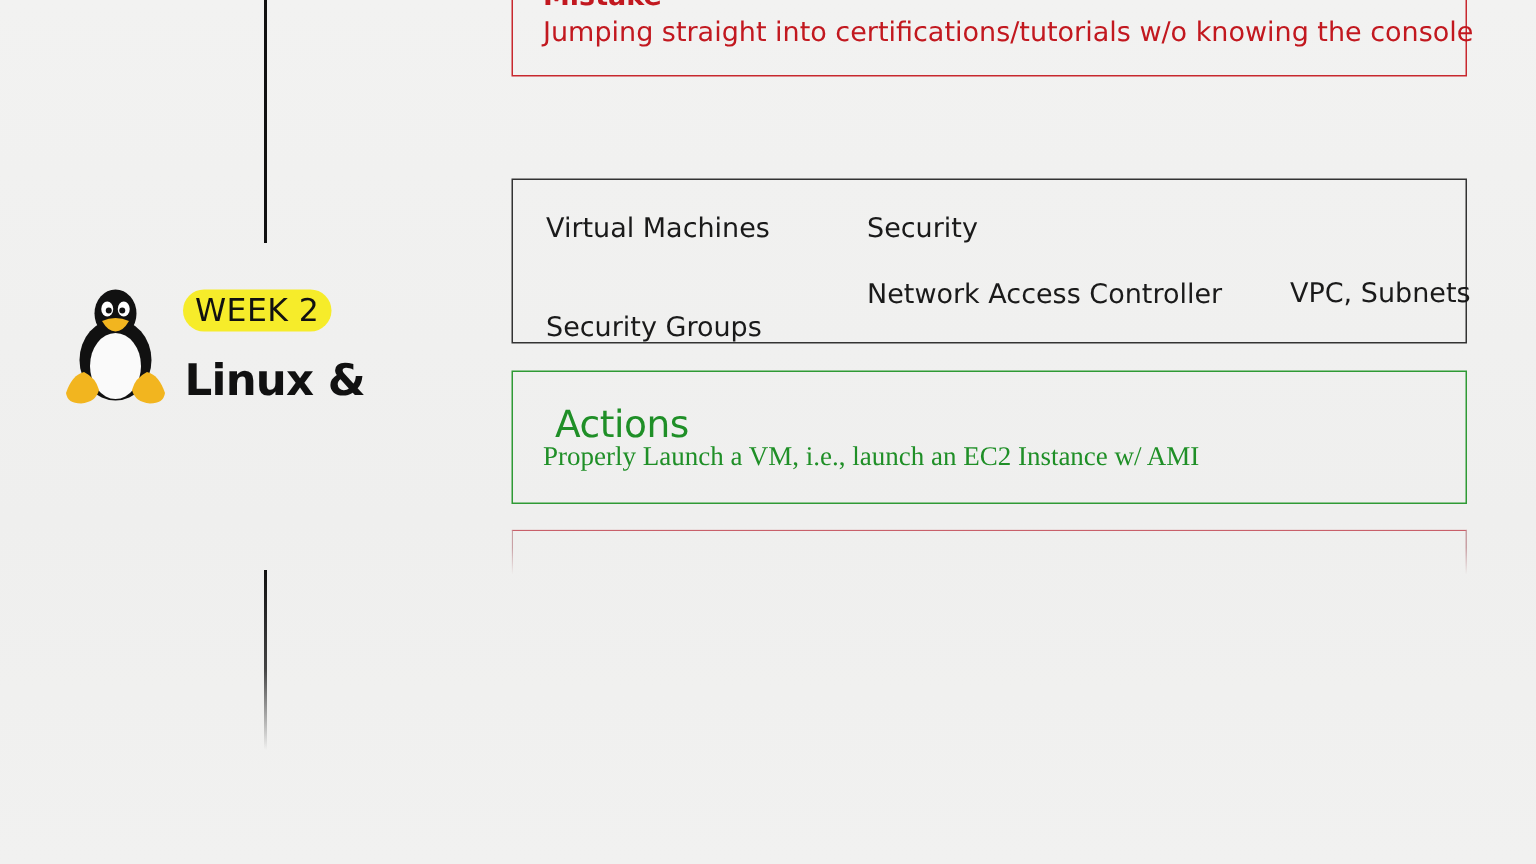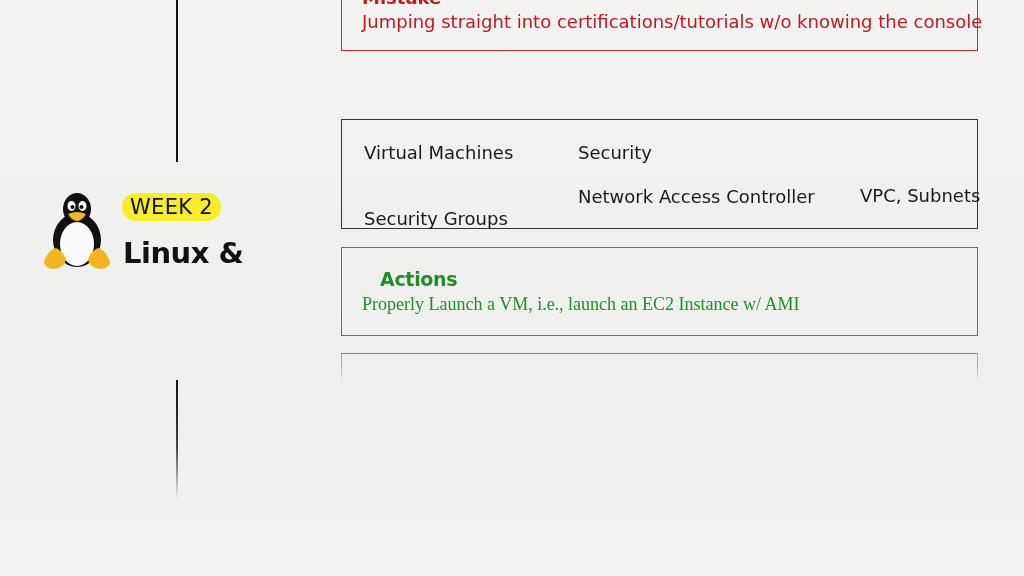--- a/index.html
+++ b/index.html
@@ -136,24 +136,24 @@
       white-space: nowrap;
     }
 
     .box-actions {
       top: 247px;
       height: 89px;
       border: 1.5px solid #2f9a35;
     }
     .box-actions .heading {
       position: absolute;
-      left: 38px;
+      left: 28px;
       top: 20px;
-      font-size: 19px;
-      font-weight: bold;
+      font-size: 25px;
+      font-weight: normal;
       color: #1f8f27;
       letter-spacing: -0.3px;
     }
     .box-actions .text {
       position: absolute;
       left: 20px;
       top: 46px;
       font-size: 18px;
       color: #1f8f27;
       white-space: nowrap;

